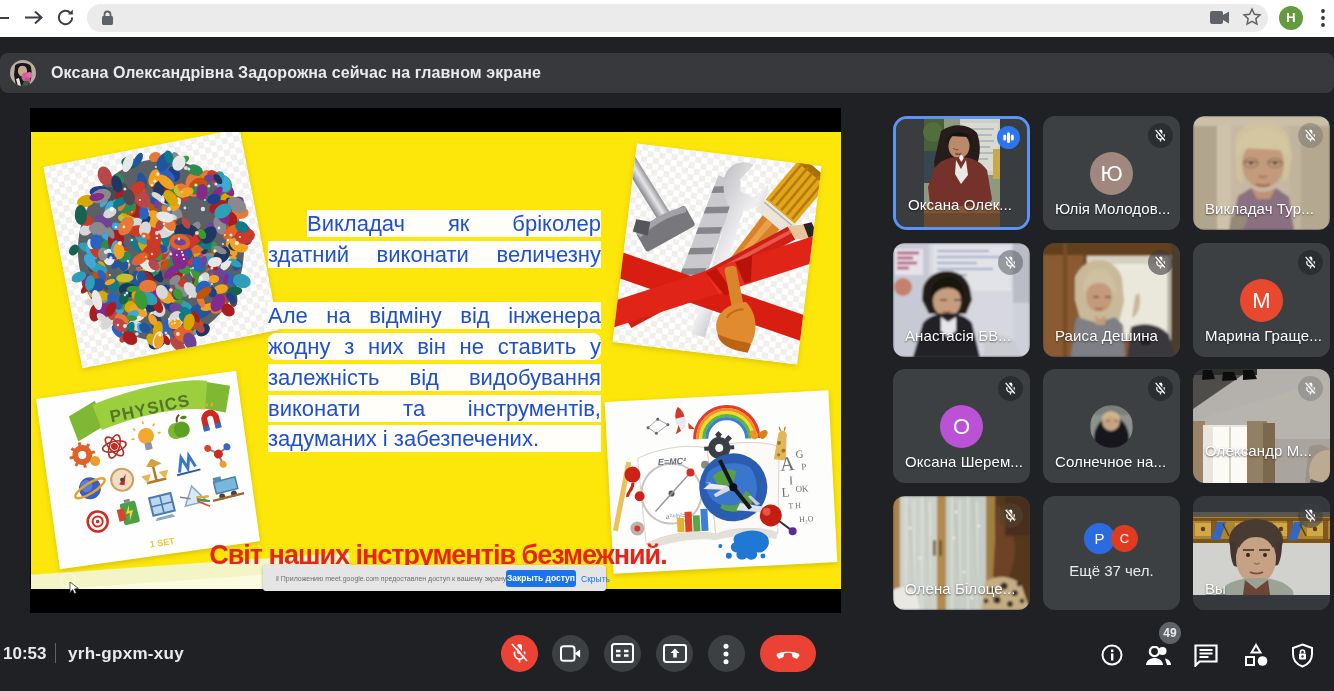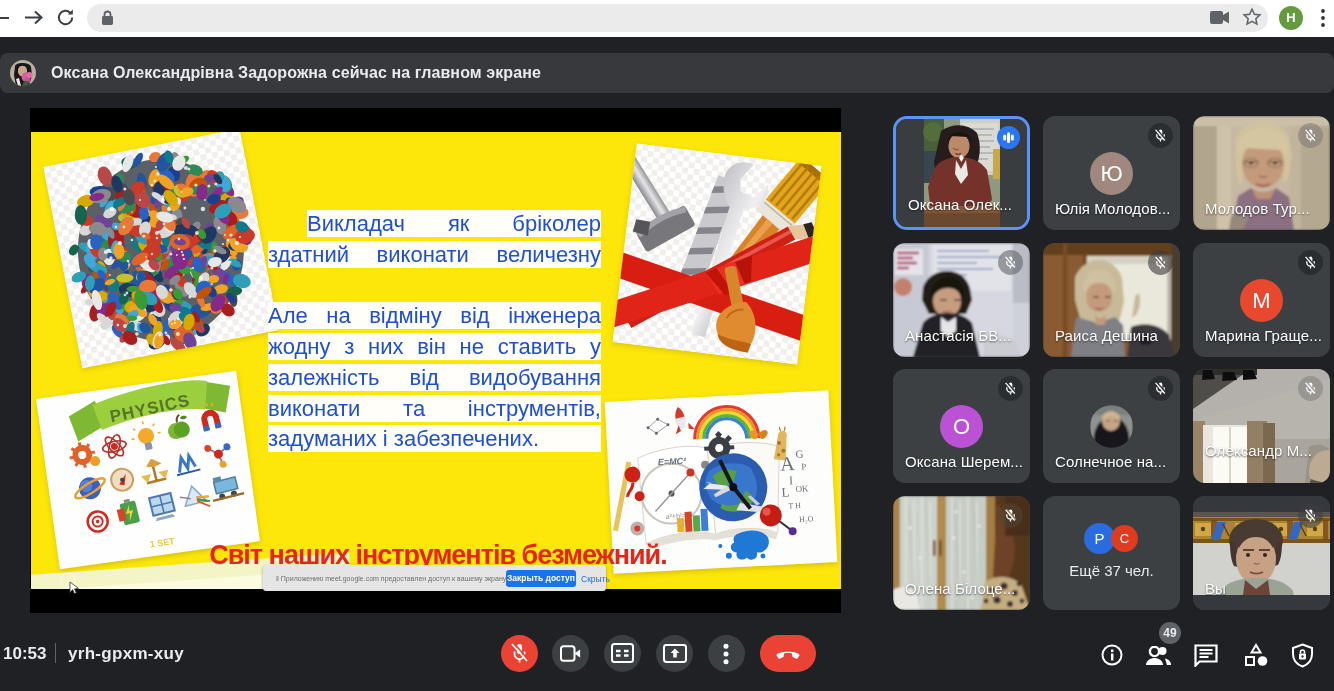--- a/index.html
+++ b/index.html
@@ -687,21 +687,21 @@
               <path d="M100 172c-3-18 14-29 34-26 8 12 7 30-3 42-15-3-29-6-31-16z" fill="#e08b30"></path>
               <path d="M100 172c10 8 21 11 31 16l-5 8c-12-4-27-12-26-24z" fill="#bb6514"></path>
               <path d="M112 158c4-5 12-7 18-5" stroke="#c06a18" stroke-width="2" fill="none"></path>
             </g>
           </svg>
         </div>
 
         <div class="tline" style="left:276px;top:78px;width:294px;">Викладач як бріколер</div>
         <div class="tline" style="left:237px;top:109px;width:333px;">здатний виконати величезну</div>
         <div class="tline" style="left:237px;top:170px;width:333px;">Але на відміну від інженера</div>
-        <div class="tline" style="left:237px;top:201px;width:333px;">жодну з них він не ставить у</div>
+        <div class="tline" style="left:237px;top:201px;width:333px;border-radius:8px;">жодну з них він не ставить у</div>
         <div class="tline" style="left:237px;top:232px;width:333px;">залежність від видобування</div>
         <div class="tline" style="left:237px;top:263px;width:333px;">виконати та інструментів,</div>
         <div class="tline" style="left:237px;top:293px;width:333px;text-align-last:left;">задуманих і забезпечених.</div>
 
         <div class="abs" style="left:16px;top:252px;width:202px;height:172px;transform:rotate(-8deg);background:#fefefe;box-shadow:0 2px 5px rgba(120,110,0,0.3);">
           <svg width="202" height="172" viewBox="0 0 202 172">
 
             <g>
               <path d="M30 22l28-12 6 26-28 12z" fill="#7fb832"></path>
               <path d="M168 6l26 8-8 26-24-8z" fill="#7fb832"></path>
@@ -1019,21 +1019,21 @@
   </svg>
   <div class="micoff" style="background:rgba(120,115,108,0.5);">
           <svg width="15" height="15" viewBox="0 0 15 15">
   <rect x="5.9" y="1.5" width="3.4" height="6.6" rx="1.7" fill="#fff"></rect>
   <path d="M3.8 6.3v1.2a3.7 3.7 0 0 0 7.4 0V6.3" stroke="#fff" fill="none" stroke-width="1.3"></path>
   <path d="M7.5 11.6v2" stroke="#fff" stroke-width="1.3"></path>
   <path d="M3.6 1.1l9.2 10.6" stroke="#8d887e" stroke-width="1.5"></path>
   <path d="M2.6 1.9l9.2 10.6" stroke="#fff" stroke-width="1.3"></path>
 </svg>
         </div>
-  <div class="tname">Молодов Тур...</div>
+  <div class="tname">Викладач Тур...</div>
 </div>
 <div class="tile" style="left:893px;top:206px;text-align:right;">
   <svg width="137" height="114" viewBox="0 0 137 114" style="position:absolute;left:0;top:0">
     <g filter="url(#b3)">
       <rect width="137" height="114" fill="#d6d7e0"></rect>
       <rect x="0" y="0" width="36" height="114" fill="#c7c9d4"></rect>
       <path d="M2 6h28v26H2z" fill="#e5e2ea"></path>
       <path d="M4 10h22M4 15h16M4 20h20M4 25h12" stroke="#b04a6a" stroke-width="2.4"></path>
       <rect x="40" y="2" width="78" height="46" fill="#e2e3e9"></rect>
       <path d="M44 8h52M44 14h64M44 20h40M44 26h56M44 32h30" stroke="#a0a8c8" stroke-width="2"></path>

